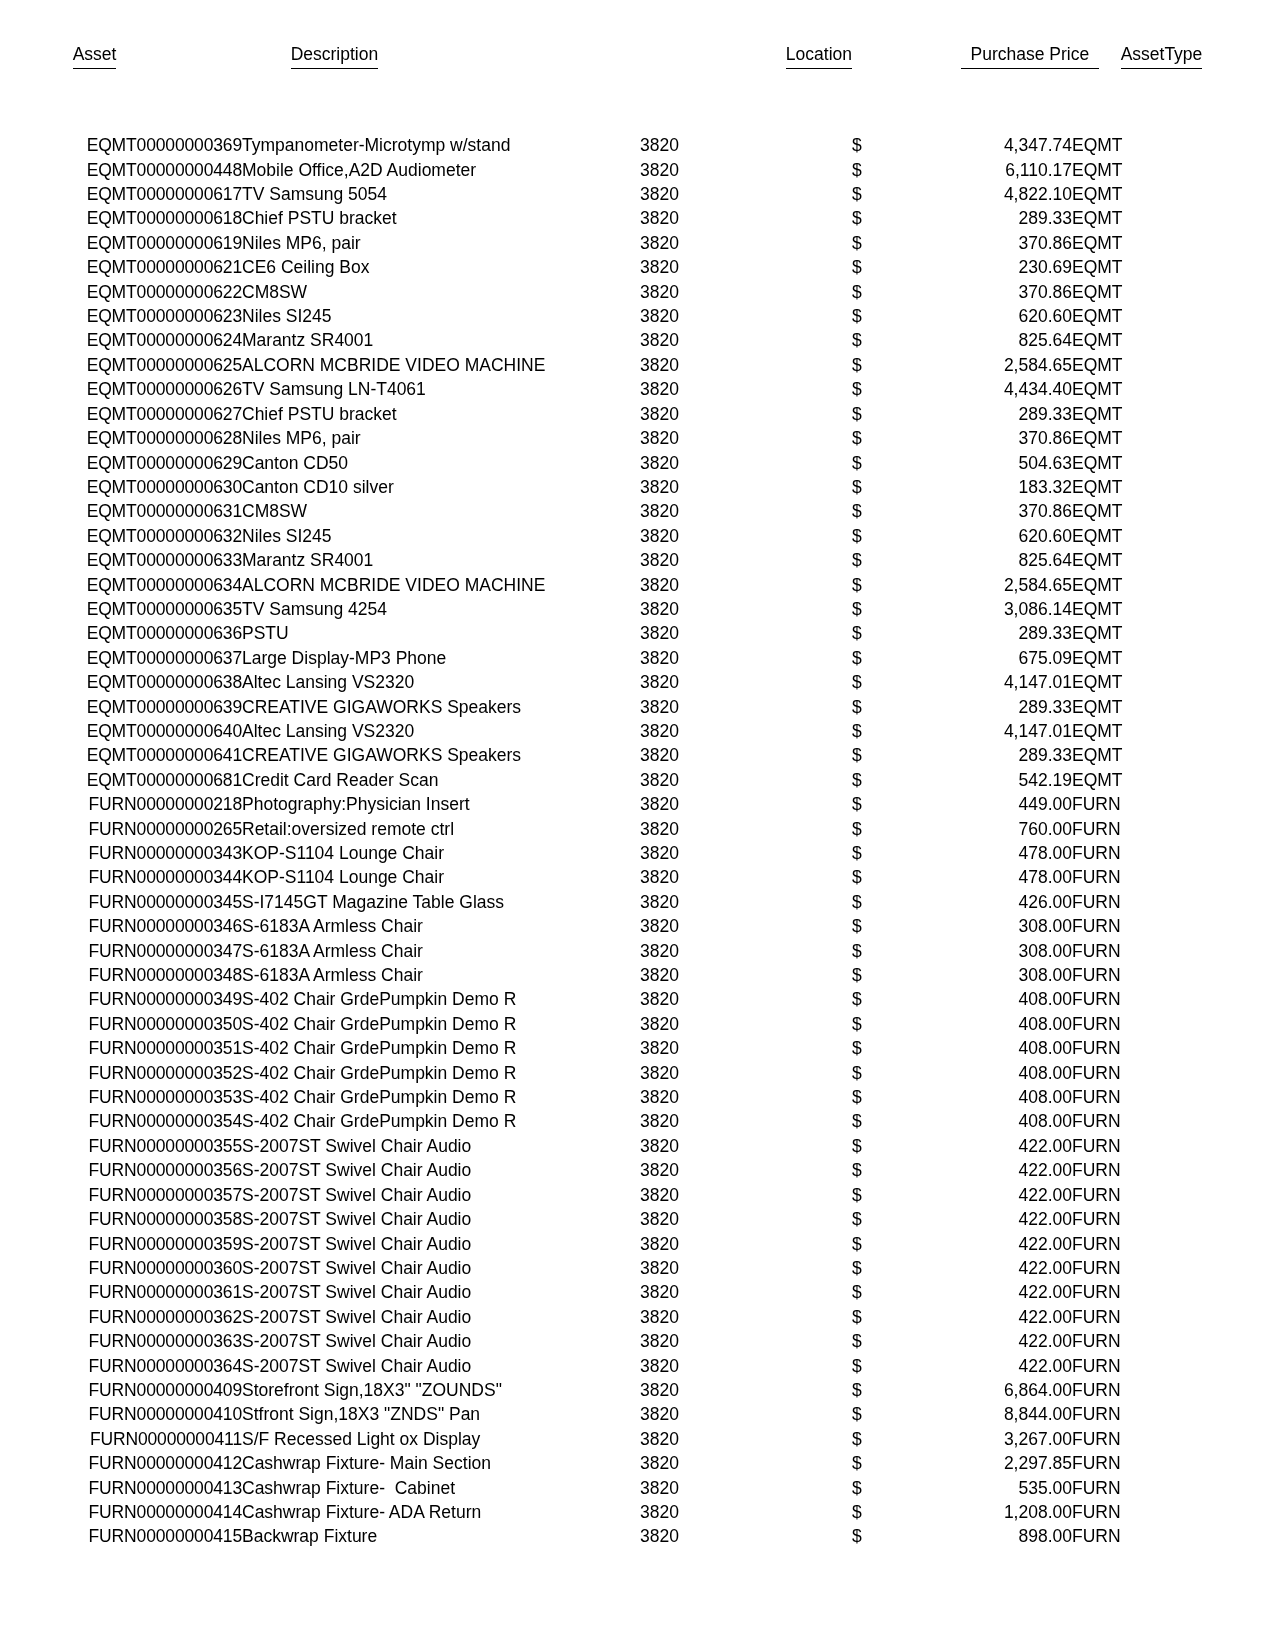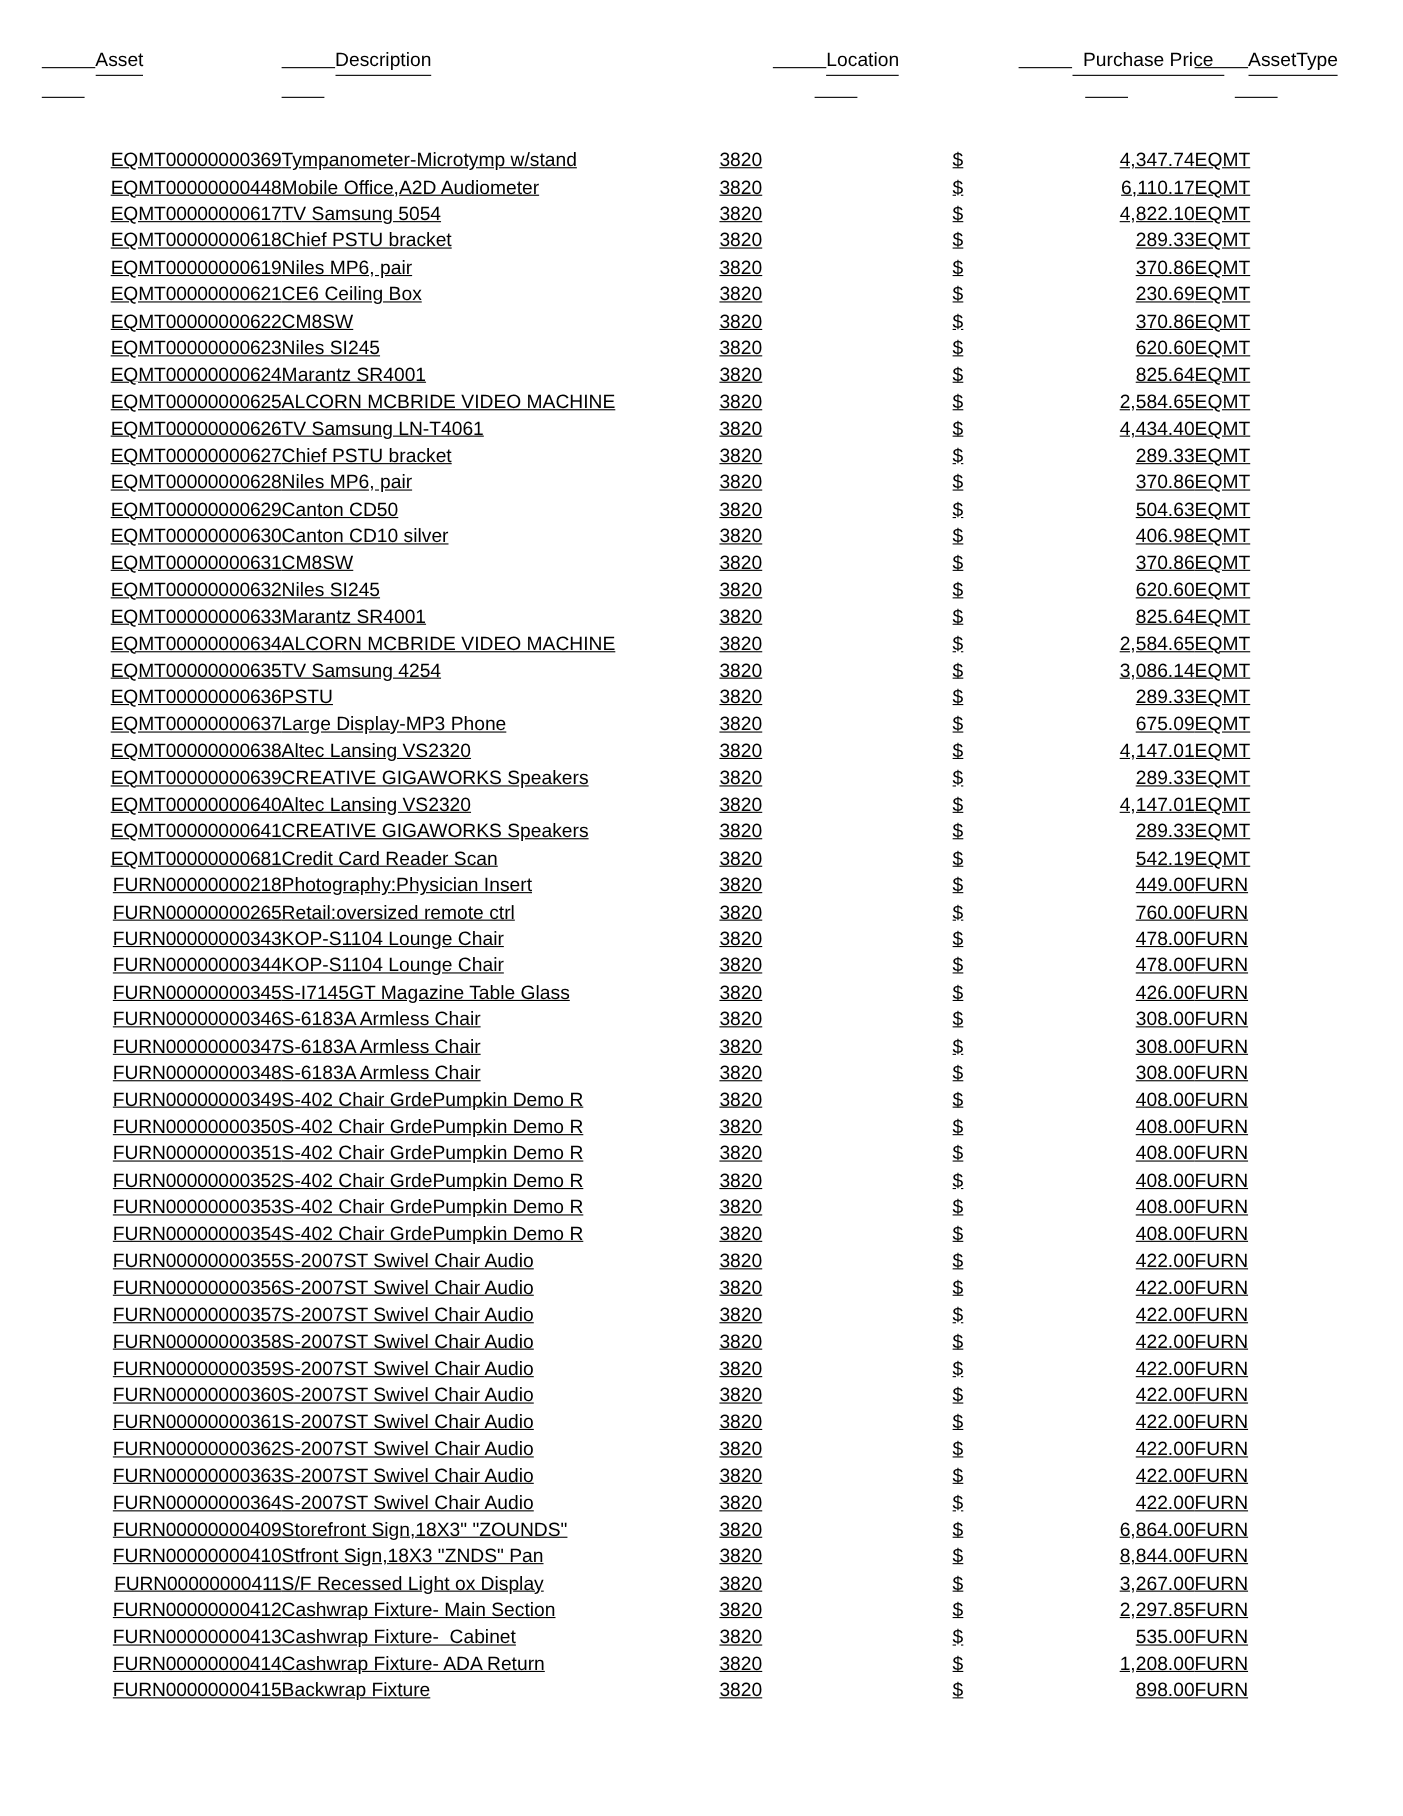--- a/index.html
+++ b/index.html
@@ -20,24 +20,23 @@
     position: relative;
     width: 1275px;
     height: 1651px;
     box-sizing: border-box;
     overflow: hidden;
   }
 
   table.asset-table {
     border-collapse: collapse;
     width: 1160px;
-    margin-left: 38px;
+    margin-left: 24px;
     margin-top: 18px;
     table-layout: fixed;
-    text-decoration: underline;
   }
 
   table.asset-table th,
   table.asset-table td {
     padding: 0;
     font-size: 17.5px;
     line-height: 24.4px;
     vertical-align: baseline;
     white-space: pre;
     font-weight: normal;
@@ -57,21 +56,21 @@
     padding-bottom: 2px;
     text-align: left;
   }
   thead th .hdr {
     display: inline-block;
     border-bottom: 1.3px solid #000;
     padding-bottom: 1px;
   }
   th.th-asset  { text-align: left; }
   th.th-desc   { text-align: left; }
-  th.th-loc    { text-align: center; }
+  th.th-loc    { text-align: right; }
   th.th-price  { text-align: center; }
   th.th-price .hdr { padding-left: 5px; padding-right: 5px; }
   th.th-type   { text-align: center; }
 
   
   tr.spacer td { height: 40px; line-height: 40px; font-size: 1px; }
 
   
   td.td-asset { text-align: right; letter-spacing: -0.15px; }
   td.td-desc  { text-align: left; }
@@ -230,21 +229,21 @@
           <td class="td-loc">3820</td>
           <td class="td-cur">$</td>
           <td class="td-price">504.63</td>
           <td class="td-type">EQMT</td>
         </tr>
         <tr>
           <td class="td-asset">EQMT00000000630</td>
           <td class="td-desc">Canton CD10 silver</td>
           <td class="td-loc">3820</td>
           <td class="td-cur">$</td>
-          <td class="td-price">406.98</td>
+          <td class="td-price">183.32</td>
           <td class="td-type">EQMT</td>
         </tr>
         <tr>
           <td class="td-asset">EQMT00000000631</td>
           <td class="td-desc">CM8SW</td>
           <td class="td-loc">3820</td>
           <td class="td-cur">$</td>
           <td class="td-price">370.86</td>
           <td class="td-type">EQMT</td>
         </tr>

